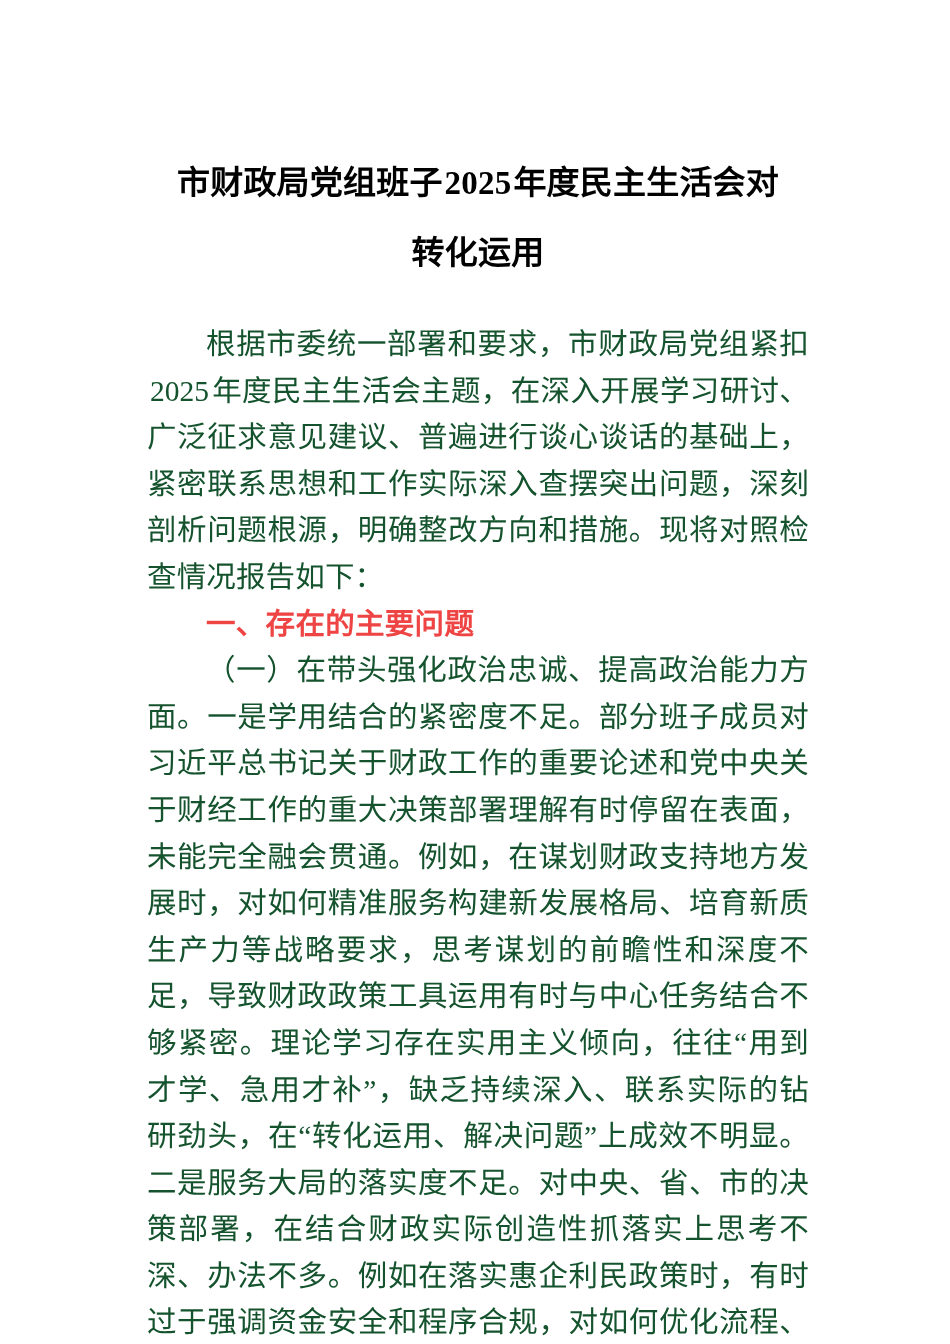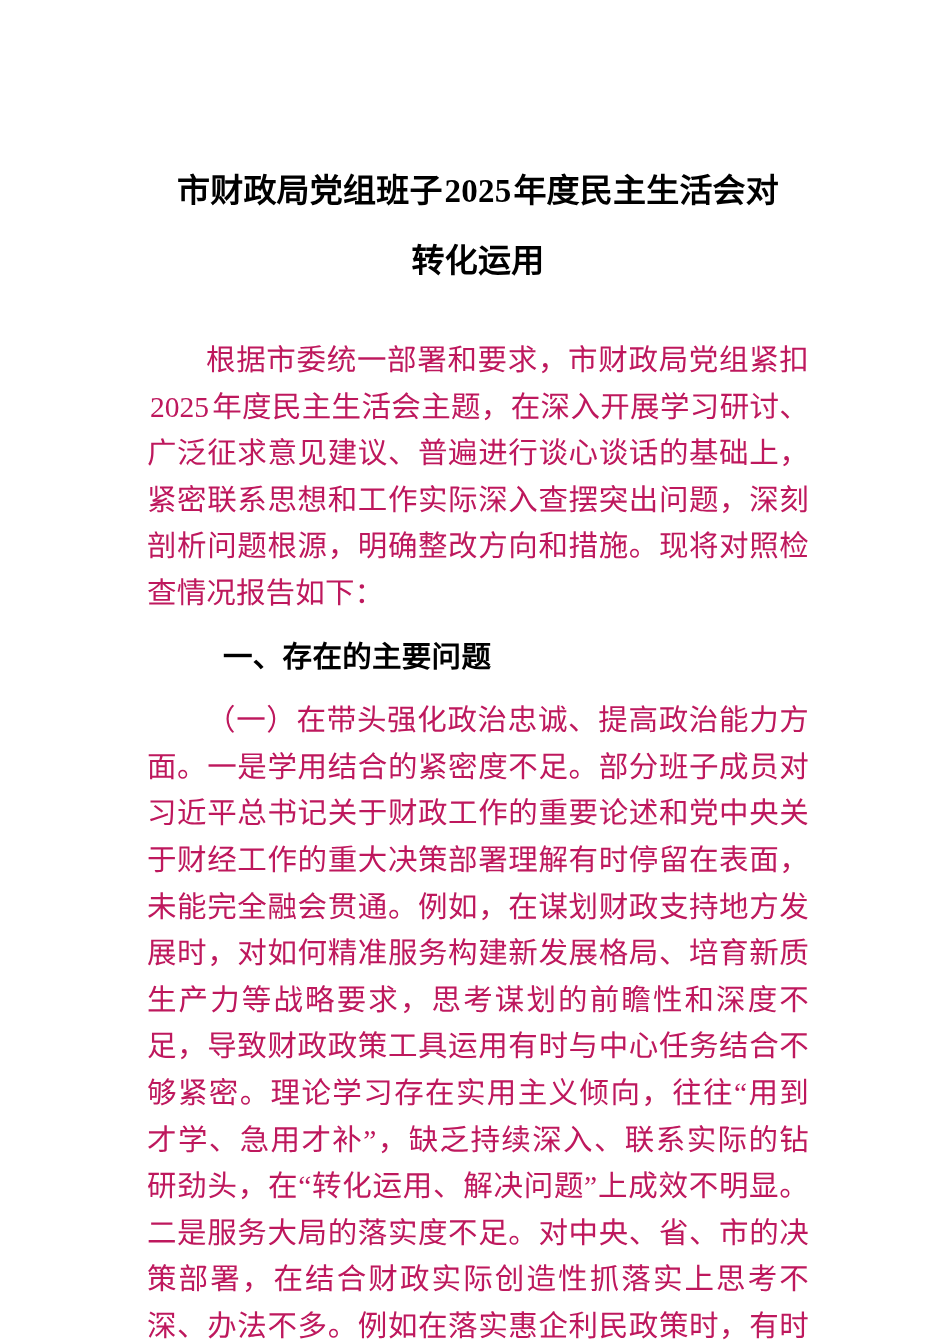--- a/index.html
+++ b/index.html
@@ -25,21 +25,21 @@
 
   
   .doc-title {
     font-family: "Liberation Serif", "DejaVu Serif", serif;
     font-weight: bold;
     font-size: 33px;
     line-height: 70px;
     text-align: center;
     color: #000000;
     letter-spacing: 0.2px;
-    margin: 8px;
+    margin: 0;
     padding-top: 148px;
     text-rendering: optimizeLegibility;
   }
   .doc-title .t-line {
     display: block;
     white-space: nowrap;
   }
   .doc-title .num {
     font-family: "Liberation Serif", "DejaVu Serif", serif;
     font-weight: bold;
@@ -47,43 +47,43 @@
   }
 
   
   .body-wrap {
     padding-top: 33px;
   }
   p.para {
     font-family: "Liberation Serif", "DejaVu Serif", serif;
     font-size: 29.5px;
     line-height: 46.6px;
-    color: #be185d;
+    color: #14532d;
     margin: 0;
     text-align: justify;
     text-justify: inter-ideograph;
     text-indent: 59px;
     letter-spacing: 0.15px;
     word-break: break-all;
     -webkit-font-smoothing: antialiased;
   }
   p.para .num {
     font-family: "Liberation Serif", "DejaVu Serif", serif;
     padding: 0 3px 0 3px;
     letter-spacing: 0;
   }
 
   
   h2.section-heading {
     font-family: "Liberation Sans", "DejaVu Sans", sans-serif;
     font-weight: bold;
     font-size: 29.5px;
     line-height: 46.6px;
-    color: #000000;
-    margin: 17px;
+    color: #ef4444;
+    margin: 0;
     text-indent: 59px;
     text-align: left;
     letter-spacing: 0.3px;
   }
 </style>
 </head>
 <body>
 
 <div class="page">
   <div class="content">

